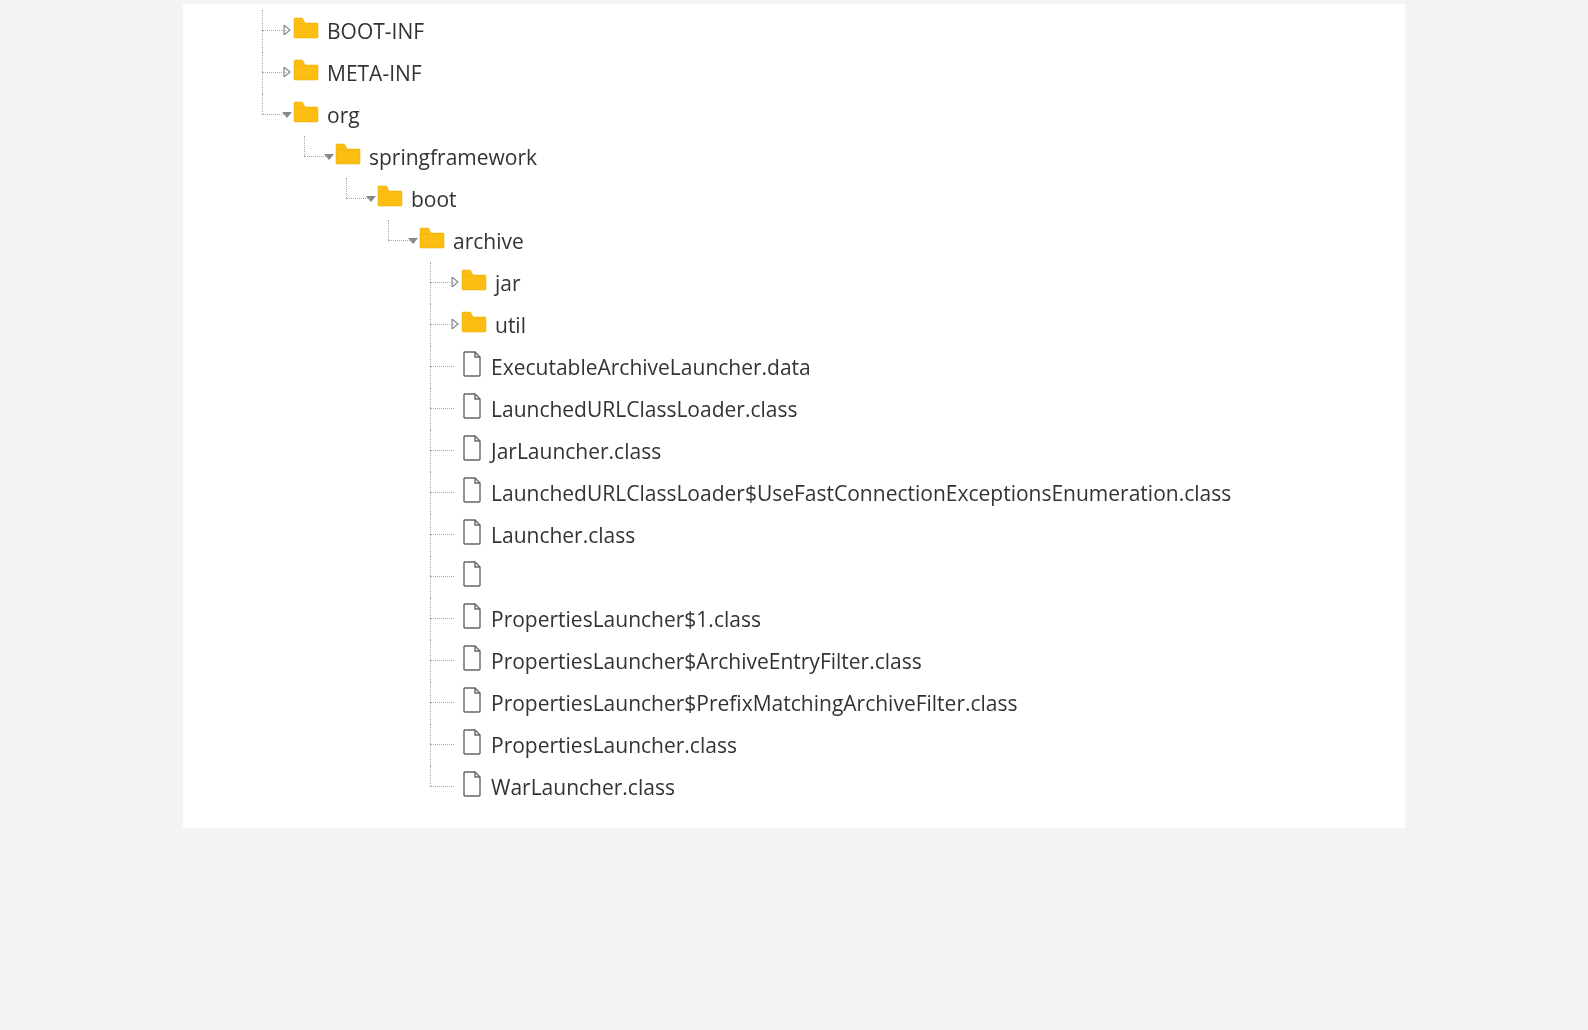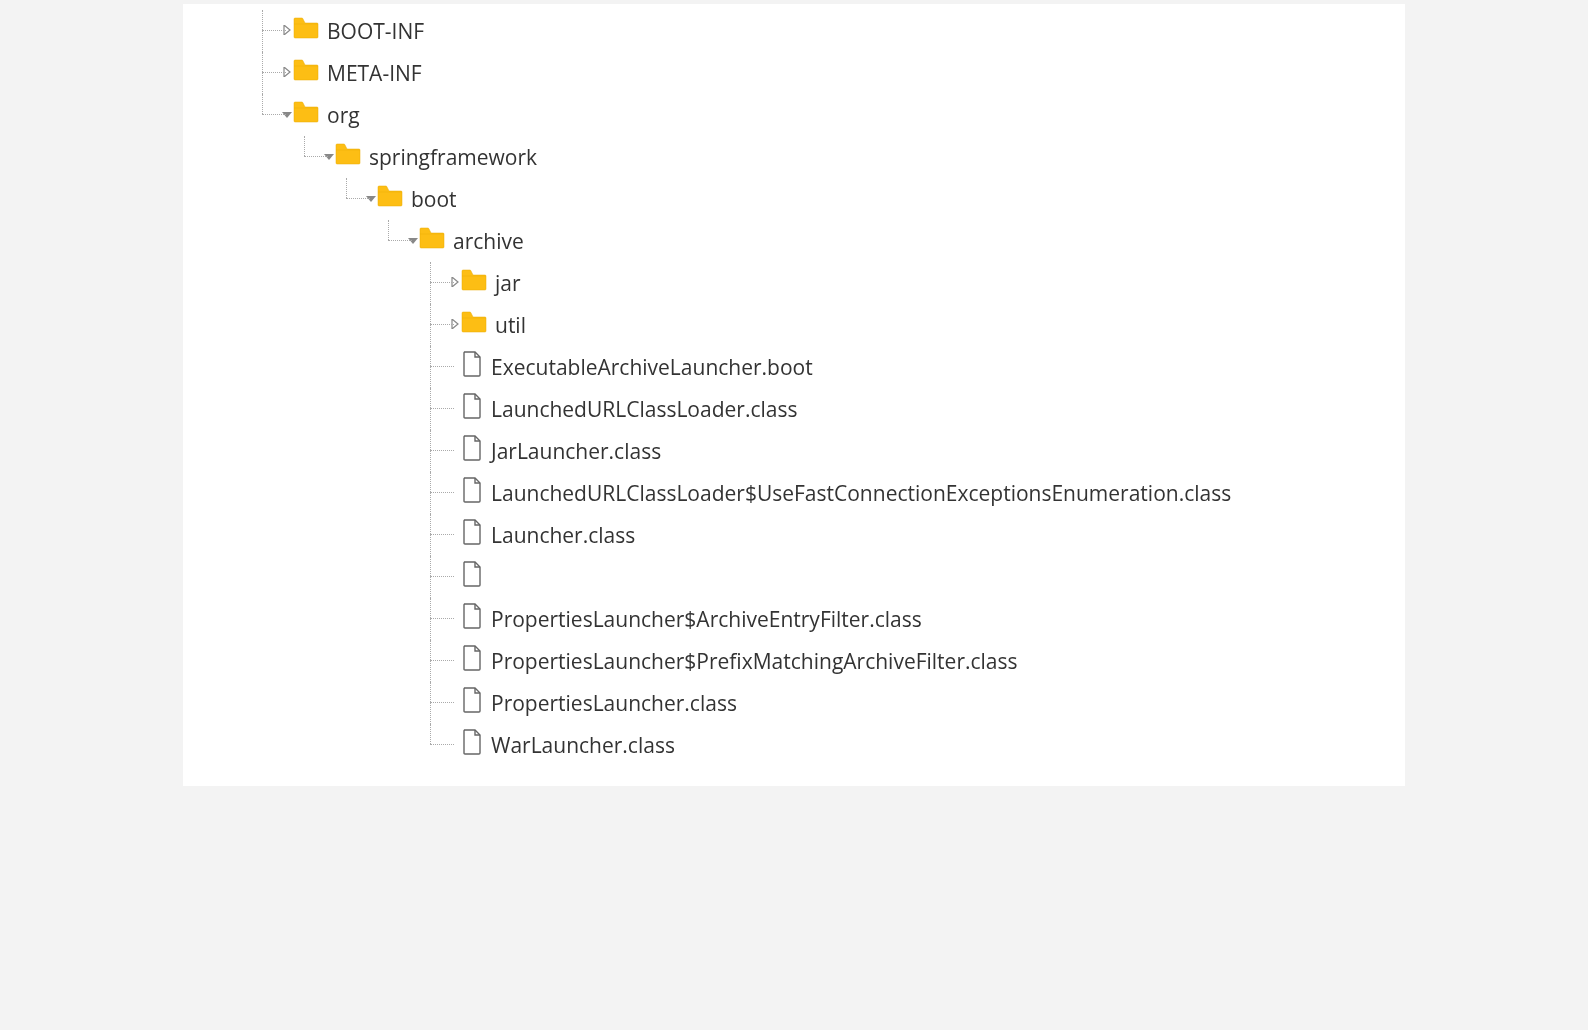--- a/index.html
+++ b/index.html
@@ -205,21 +205,21 @@
   </svg></span>
                             <span class="label">util</span>
                           </div>
                         </li>
                         <li>
                           <div class="row">
                             <span><svg class="file-icon" viewBox="0 0 22 26">
     <path d="M3 1 L14 1 L19 6 L19 24 Q19 25 18 25 L4 25 Q3 25 3 24 L3 2 Q3 1 4 1 Z" fill="#ffffff" stroke="#666666" stroke-width="1.4"></path>
     <path d="M14 1 L14 6 L19 6" fill="none" stroke="#666666" stroke-width="1.4"></path>
   </svg></span>
-                            <span class="label">ExecutableArchiveLauncher.boot</span>
+                            <span class="label">ExecutableArchiveLauncher.data</span>
                           </div>
                         </li>
                         <li>
                           <div class="row">
                             <span><svg class="file-icon" viewBox="0 0 22 26">
     <path d="M3 1 L14 1 L19 6 L19 24 Q19 25 18 25 L4 25 Q3 25 3 24 L3 2 Q3 1 4 1 Z" fill="#ffffff" stroke="#666666" stroke-width="1.4"></path>
     <path d="M14 1 L14 6 L19 6" fill="none" stroke="#666666" stroke-width="1.4"></path>
   </svg></span>
                             <span class="label">LaunchedURLClassLoader.class</span>
                           </div>
@@ -250,20 +250,29 @@
   </svg></span>
                             <span class="label">Launcher.class</span>
                           </div>
                         </li>
                         <li>
                           <div class="row">
                             <span><svg class="file-icon" viewBox="0 0 22 26">
     <path d="M3 1 L14 1 L19 6 L19 24 Q19 25 18 25 L4 25 Q3 25 3 24 L3 2 Q3 1 4 1 Z" fill="#ffffff" stroke="#666666" stroke-width="1.4"></path>
     <path d="M14 1 L14 6 L19 6" fill="none" stroke="#666666" stroke-width="1.4"></path>
   </svg></span>
+                          </div>
+                        </li>
+                        <li>
+                          <div class="row">
+                            <span><svg class="file-icon" viewBox="0 0 22 26">
+    <path d="M3 1 L14 1 L19 6 L19 24 Q19 25 18 25 L4 25 Q3 25 3 24 L3 2 Q3 1 4 1 Z" fill="#ffffff" stroke="#666666" stroke-width="1.4"></path>
+    <path d="M14 1 L14 6 L19 6" fill="none" stroke="#666666" stroke-width="1.4"></path>
+  </svg></span>
+                            <span class="label">PropertiesLauncher$1.class</span>
                           </div>
                         </li>
                         <li>
                           <div class="row">
                             <span><svg class="file-icon" viewBox="0 0 22 26">
     <path d="M3 1 L14 1 L19 6 L19 24 Q19 25 18 25 L4 25 Q3 25 3 24 L3 2 Q3 1 4 1 Z" fill="#ffffff" stroke="#666666" stroke-width="1.4"></path>
     <path d="M14 1 L14 6 L19 6" fill="none" stroke="#666666" stroke-width="1.4"></path>
   </svg></span>
                             <span class="label">PropertiesLauncher$ArchiveEntryFilter.class</span>
                           </div>

